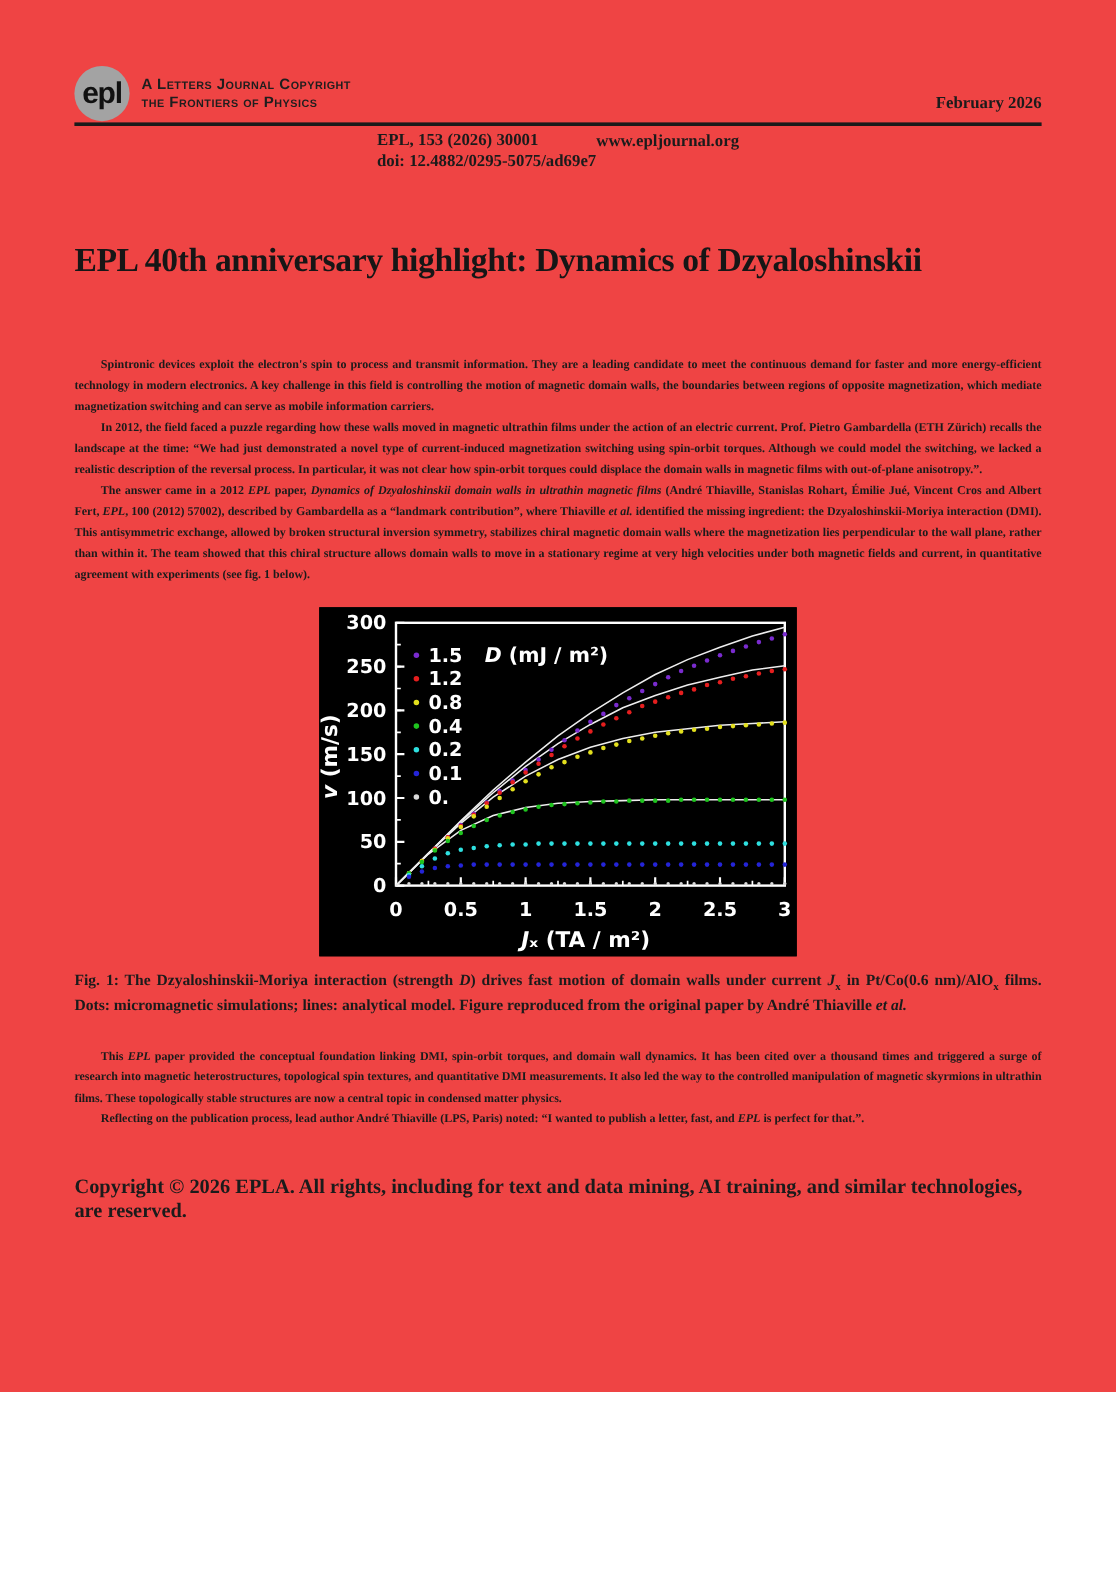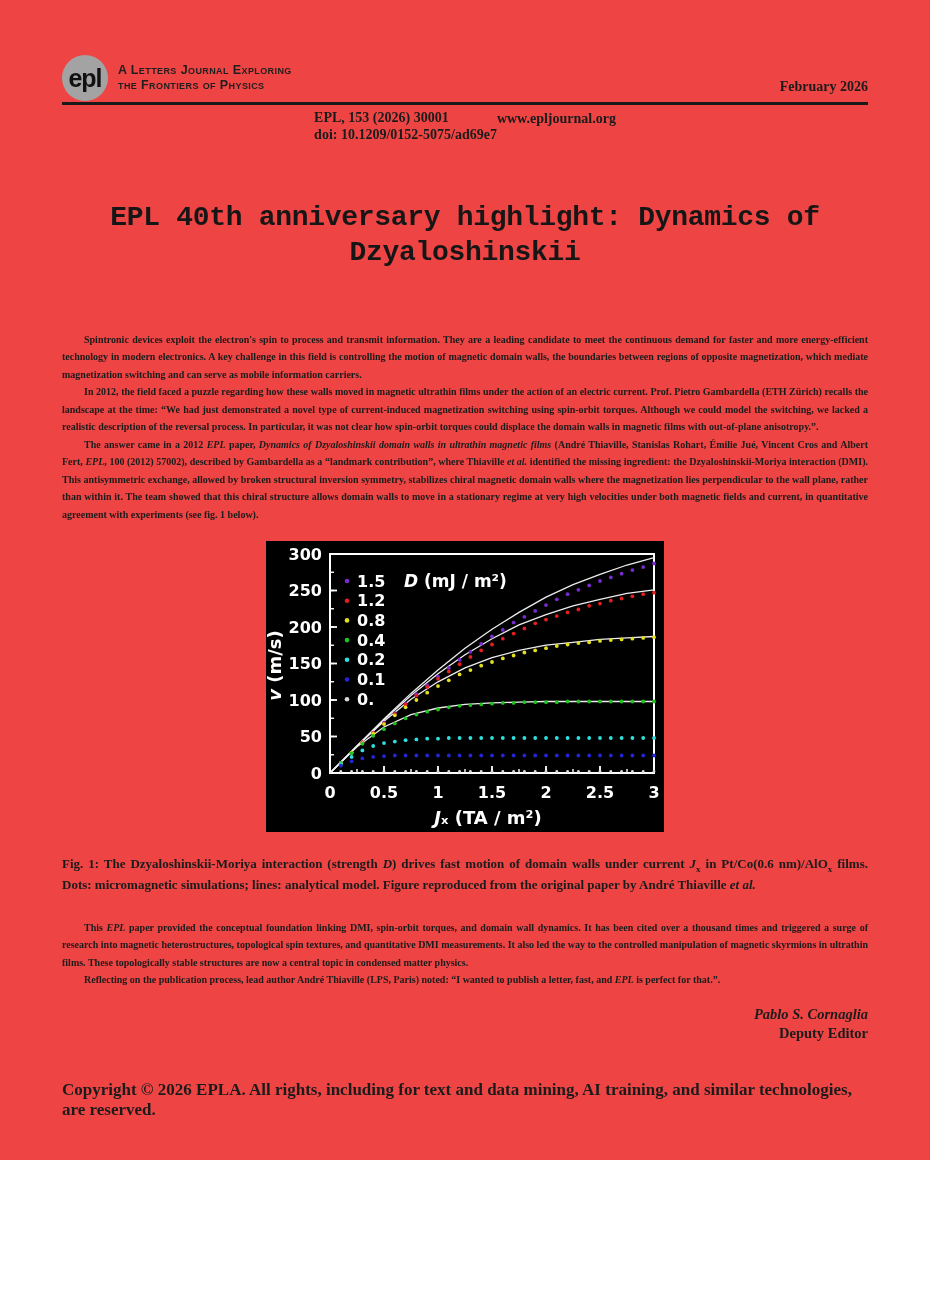--- a/index.html
+++ b/index.html
@@ -12,29 +12,29 @@
   .logo-circle{width:46px;height:46px;border-radius:50%;background:#a3a3a3;display:flex;
                align-items:center;justify-content:center;font-family:"Liberation Sans",sans-serif;
                font-weight:bold;font-size:25px;color:#111;letter-spacing:-1px;}
   .logo-tagline{font-family:"Liberation Sans",sans-serif;font-variant:small-caps;
                 font-size:12.5px;line-height:15px;color:#1e1e1e;font-weight:bold;letter-spacing:.4px;}
   .issue-date{font-size:14px;padding-bottom:6px;text-align:right;}
   .rule{height:2.5px;background:#1a1a1a;margin-top:1px;}
   .ref-row{display:flex;justify-content:center;margin-top:4px;font-size:14px;line-height:17px;}
   .ref-right{margin-top:1px;}
   
-  h1{font-family:Liberation Mono, monospace;font-weight:bold;font-size:28px;line-height:35px;
-     letter-spacing:-0.3px;color:#161616;margin:57px 0 0 0;text-align:center;}
+  h1{font-family:Liberation Serif, serif;font-weight:bold;font-size:28px;line-height:35px;
+     letter-spacing:-0.3px;color:#161616;margin:57px 0 0 0;}
   
   p.body{font-size:10px;line-height:17.5px;text-align:justify;margin:0;text-indent:22px;}
   p.body.first{margin-top:61px;}
   p.body.after-fig{margin-top:26px;}
   
   .figure{width:398px;height:291px;background:#000;margin:18px auto 0 auto;}
-  .caption{font-size:13px;line-height:16px;text-align:justify;margin-top:24px;}
+  .caption{font-size:13px;line-height:16px;text-align:justify;margin-top:12px;}
   
   .signature{text-align:right;margin-top:16px;font-size:14.5px;line-height:19px;}
   .signature .name{font-style:italic;}
   
   .copyright{font-size:17px;margin-top:37px;}
   sub{font-size:70%;}
   svg text{font-family:"DejaVu Sans",sans-serif;font-weight:bold;fill:#ffffff;}
 </style>
 </head>
 <body>
@@ -42,31 +42,31 @@
 <div class="page">
   <div class="content">
 
     <header>
       <div class="logo-row">
         <div class="logo">
           <div class="logo-circle">
             <span>epl</span>
           </div>
           <div class="logo-tagline">
-            <div>A Letters Journal Exploring</div>
+            <div>A Letters Journal Copyright</div>
             <div>the Frontiers of Physics</div>
           </div>
         </div>
         <div class="issue-date">February 2026</div>
       </div>
       <div class="rule"></div>
       <div class="ref-row">
         <div class="ref-left">
           <div>EPL, 153 (2026) 30001</div>
-          <div>doi: 10.1209/0152-5075/ad69e7</div>
+          <div>doi: 12.4882/0295-5075/ad69e7</div>
         </div>
         <div class="ref-right">www.epljournal.org</div>
       </div>
     </header>
 
     <h1>
       <div>EPL 40th anniversary highlight: Dynamics of Dzyaloshinskii</div>
     </h1>
 
     <p class="body first"><span>Spintronic devices exploit the electron's spin to process and transmit information. They are a leading candidate to meet the continuous demand for faster and more energy-efficient technology in modern electronics. A key challenge in this field is controlling the motion of magnetic domain walls, the boundaries between regions of opposite magnetization, which mediate magnetization switching and can serve as mobile information carriers.</span></p>
@@ -357,21 +357,17 @@
           <circle cx="81" cy="158.2" r="2.3" fill="#d9d9d9"></circle>
           <text x="91" y="163.7" font-size="16">0.</text>
           <text x="138" y="45.5" font-size="17"><tspan font-style="italic">D</tspan><tspan> (mJ / m²)</tspan></text>
         </svg></div>
 
     <div class="caption"><span>Fig. 1: The Dzyaloshinskii-Moriya interaction (strength </span><span style="font-style: italic;">D</span><span>) drives fast motion of domain walls under current </span><span style="font-style: italic;">J</span><sub>x</sub><span> in Pt/Co(0.6 nm)/AlO</span><sub>x</sub><span> films. Dots: micromagnetic simulations; lines: analytical model. Figure reproduced from the original paper by André Thiaville </span><span style="font-style: italic;">et al.</span></div>
 
     <p class="body after-fig"><span>This </span><span style="font-style: italic;">EPL</span><span> paper provided the conceptual foundation linking DMI, spin-orbit torques, and domain wall dynamics. It has been cited over a thousand times and triggered a surge of research into magnetic heterostructures, topological spin textures, and quantitative DMI measurements. It also led the way to the controlled manipulation of magnetic skyrmions in ultrathin films. These topologically stable structures are now a central topic in condensed matter physics.</span></p>
     <p class="body"><span>Reflecting on the publication process, lead author André Thiaville (LPS, Paris) noted: “I wanted to publish a letter, fast, and </span><span style="font-style: italic;">EPL</span><span> is perfect for that.”.</span></p>
 
-    <div class="signature">
-      <div class="name">Pablo S. Cornaglia</div>
-      <div class="role">Deputy Editor</div>
-    </div>
 
     <div class="copyright">Copyright © 2026 EPLA. All rights, including for text and data mining, AI training, and similar technologies, are reserved.</div>
 
   </div>
 </div>
 
 </body></html>

